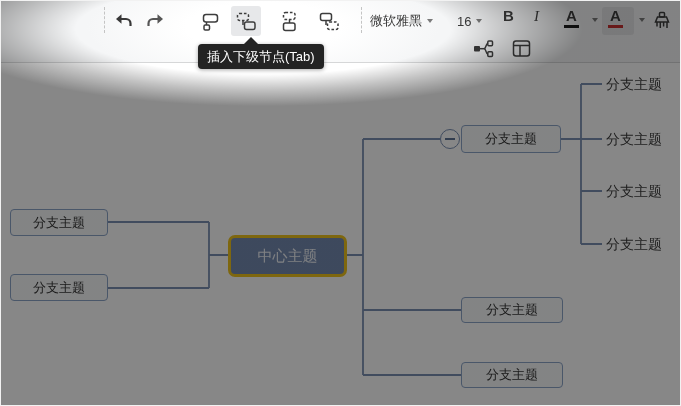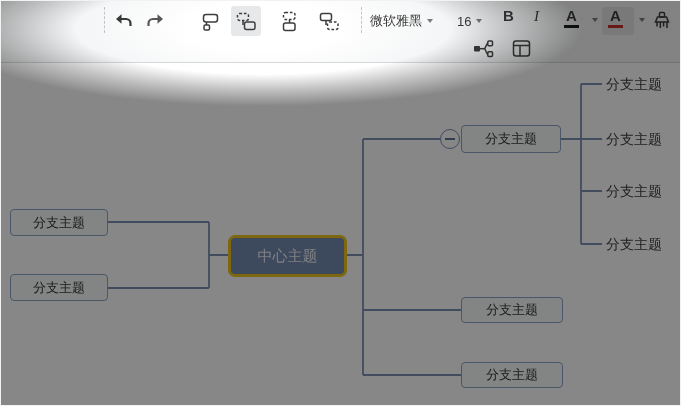--- a/index.html
+++ b/index.html
@@ -245,14 +245,18 @@
     <div class="node branch-node" style="left:460px; top:233px; width:102px; height:26px">
       <span>分支主题</span>
     </div>
     <div class="node branch-node" style="left:460px; top:298px; width:102px; height:26px">
       <span>分支主题</span>
     </div>
   </div>
 
   <div class="dim"></div>
 
+  <div class="tooltip">
+    <i class="tooltip-arrow"></i>
+    <span>插入下级节点(Tab)</span>
+  </div>
 
 </div>
 
 </body></html>

